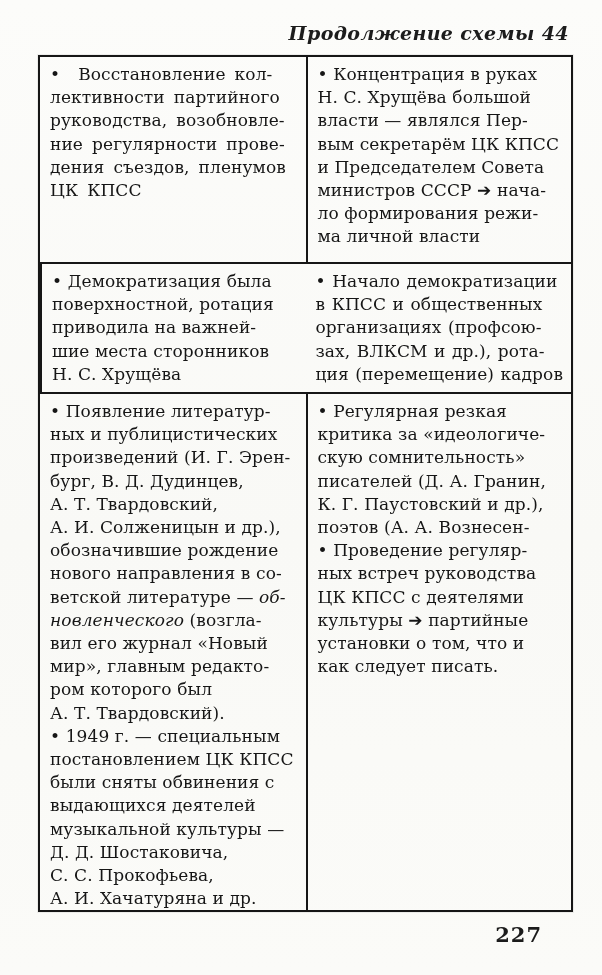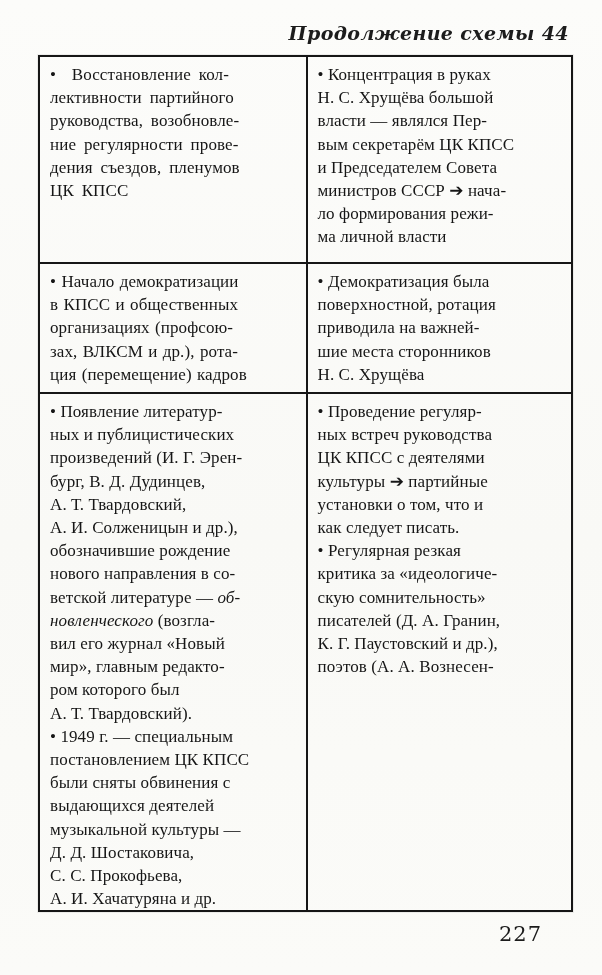--- a/index.html
+++ b/index.html
@@ -49,28 +49,28 @@
     font-size: 17px;
     line-height: 23.2px;
     white-space: pre-wrap;
     overflow: hidden;
     letter-spacing: 0.1px;
   }
   .cell.col-right { border-left: 2px solid #161616; }
   .cell.row-mid, .cell.row-bottom { border-top: 2px solid #161616; }
   .cell[data-cell="0-0"] { word-spacing: 3.5px; }
   .cell[data-cell="1-0"] { word-spacing: 1px; }
-  .para { margin: 0; font-family: Liberation Serif, serif; }
+  .para { margin: 0; }
   .it { font-style: italic; }
   .page-number {
     position: absolute;
     top: 922px;
     right: 60px;
     font-size: 21px;
-    font-weight: normal;
+    font-weight: bold;
     letter-spacing: 1px;
     color: #1b1b1b;
   }
 </style>
 </head>
 <body>
 
 <div class="scan-page">
 
   <div class="running-head">Продолжение схемы 44</div>
@@ -83,30 +83,30 @@
 дения съездов, пленумов
 ЦК КПСС</span></div></div>
     <div class="cell col-right row-top" data-cell="0-1"><div class="para"><span>• Концентрация в руках
 Н. С. Хрущёва большой
 власти — являлся Пер-
 вым секретарём ЦК КПСС
 и Председателем Совета
 министров СССР ➔ нача-
 ло формирования режи-
 ма личной власти</span></div></div>
+    <div class="cell col-right row-mid" data-cell="1-1"><div class="para"><span>• Демократизация была
+поверхностной, ротация
+приводила на важней-
+шие места сторонников
+Н. С. Хрущёва</span></div></div>
     <div class="cell col-left row-mid" data-cell="1-0"><div class="para"><span>• Начало демократизации
 в КПСС и общественных
 организациях (профсою-
 зах, ВЛКСМ и др.), рота-
 ция (перемещение) кадров</span></div></div>
-    <div class="cell col-right row-mid" data-cell="1-1"><div class="para"><span>• Демократизация была
-поверхностной, ротация
-приводила на важней-
-шие места сторонников
-Н. С. Хрущёва</span></div></div>
     <div class="cell col-left row-bottom" data-cell="2-0"><div class="para"><span>• Появление литератур-
 ных и публицистических
 произведений (И. Г. Эрен-
 бург, В. Д. Дудинцев,
 А. Т. Твардовский,
 А. И. Солженицын и др.),
 обозначившие рождение
 нового направления в со-
 ветской литературе — </span><span class="it">об-
 новленческого</span><span> (возгла-
@@ -114,28 +114,28 @@
 мир», главным редакто-
 ром которого был
 А. Т. Твардовский).</span></div><div class="para"><span>• 1949 г. — специальным
 постановлением ЦК КПСС
 были сняты обвинения с
 выдающихся деятелей
 музыкальной культуры —
 Д. Д. Шостаковича,
 С. С. Прокофьева,
 А. И. Хачатуряна и др.</span></div></div>
-    <div class="cell col-right row-bottom" data-cell="2-1"><div class="para"><span>• Проведение регуляр-
+    <div class="cell col-right row-bottom" data-cell="2-1"><div class="para"><span>• Регулярная резкая
+критика за «идеологиче-
+скую сомнительность»
+писателей (Д. А. Гранин,
+К. Г. Паустовский и др.),
+поэтов (А. А. Вознесен-</span></div><div class="para"><span>• Проведение регуляр-
 ных встреч руководства
 ЦК КПСС с деятелями
 культуры ➔ партийные
 установки о том, что и
-как следует писать.</span></div><div class="para"><span>• Регулярная резкая
-критика за «идеологиче-
-скую сомнительность»
-писателей (Д. А. Гранин,
-К. Г. Паустовский и др.),
-поэтов (А. А. Вознесен-</span></div></div>
+как следует писать.</span></div></div>
   </div>
 
   <div class="page-number">227</div>
 
 </div>
 
 </body></html>

